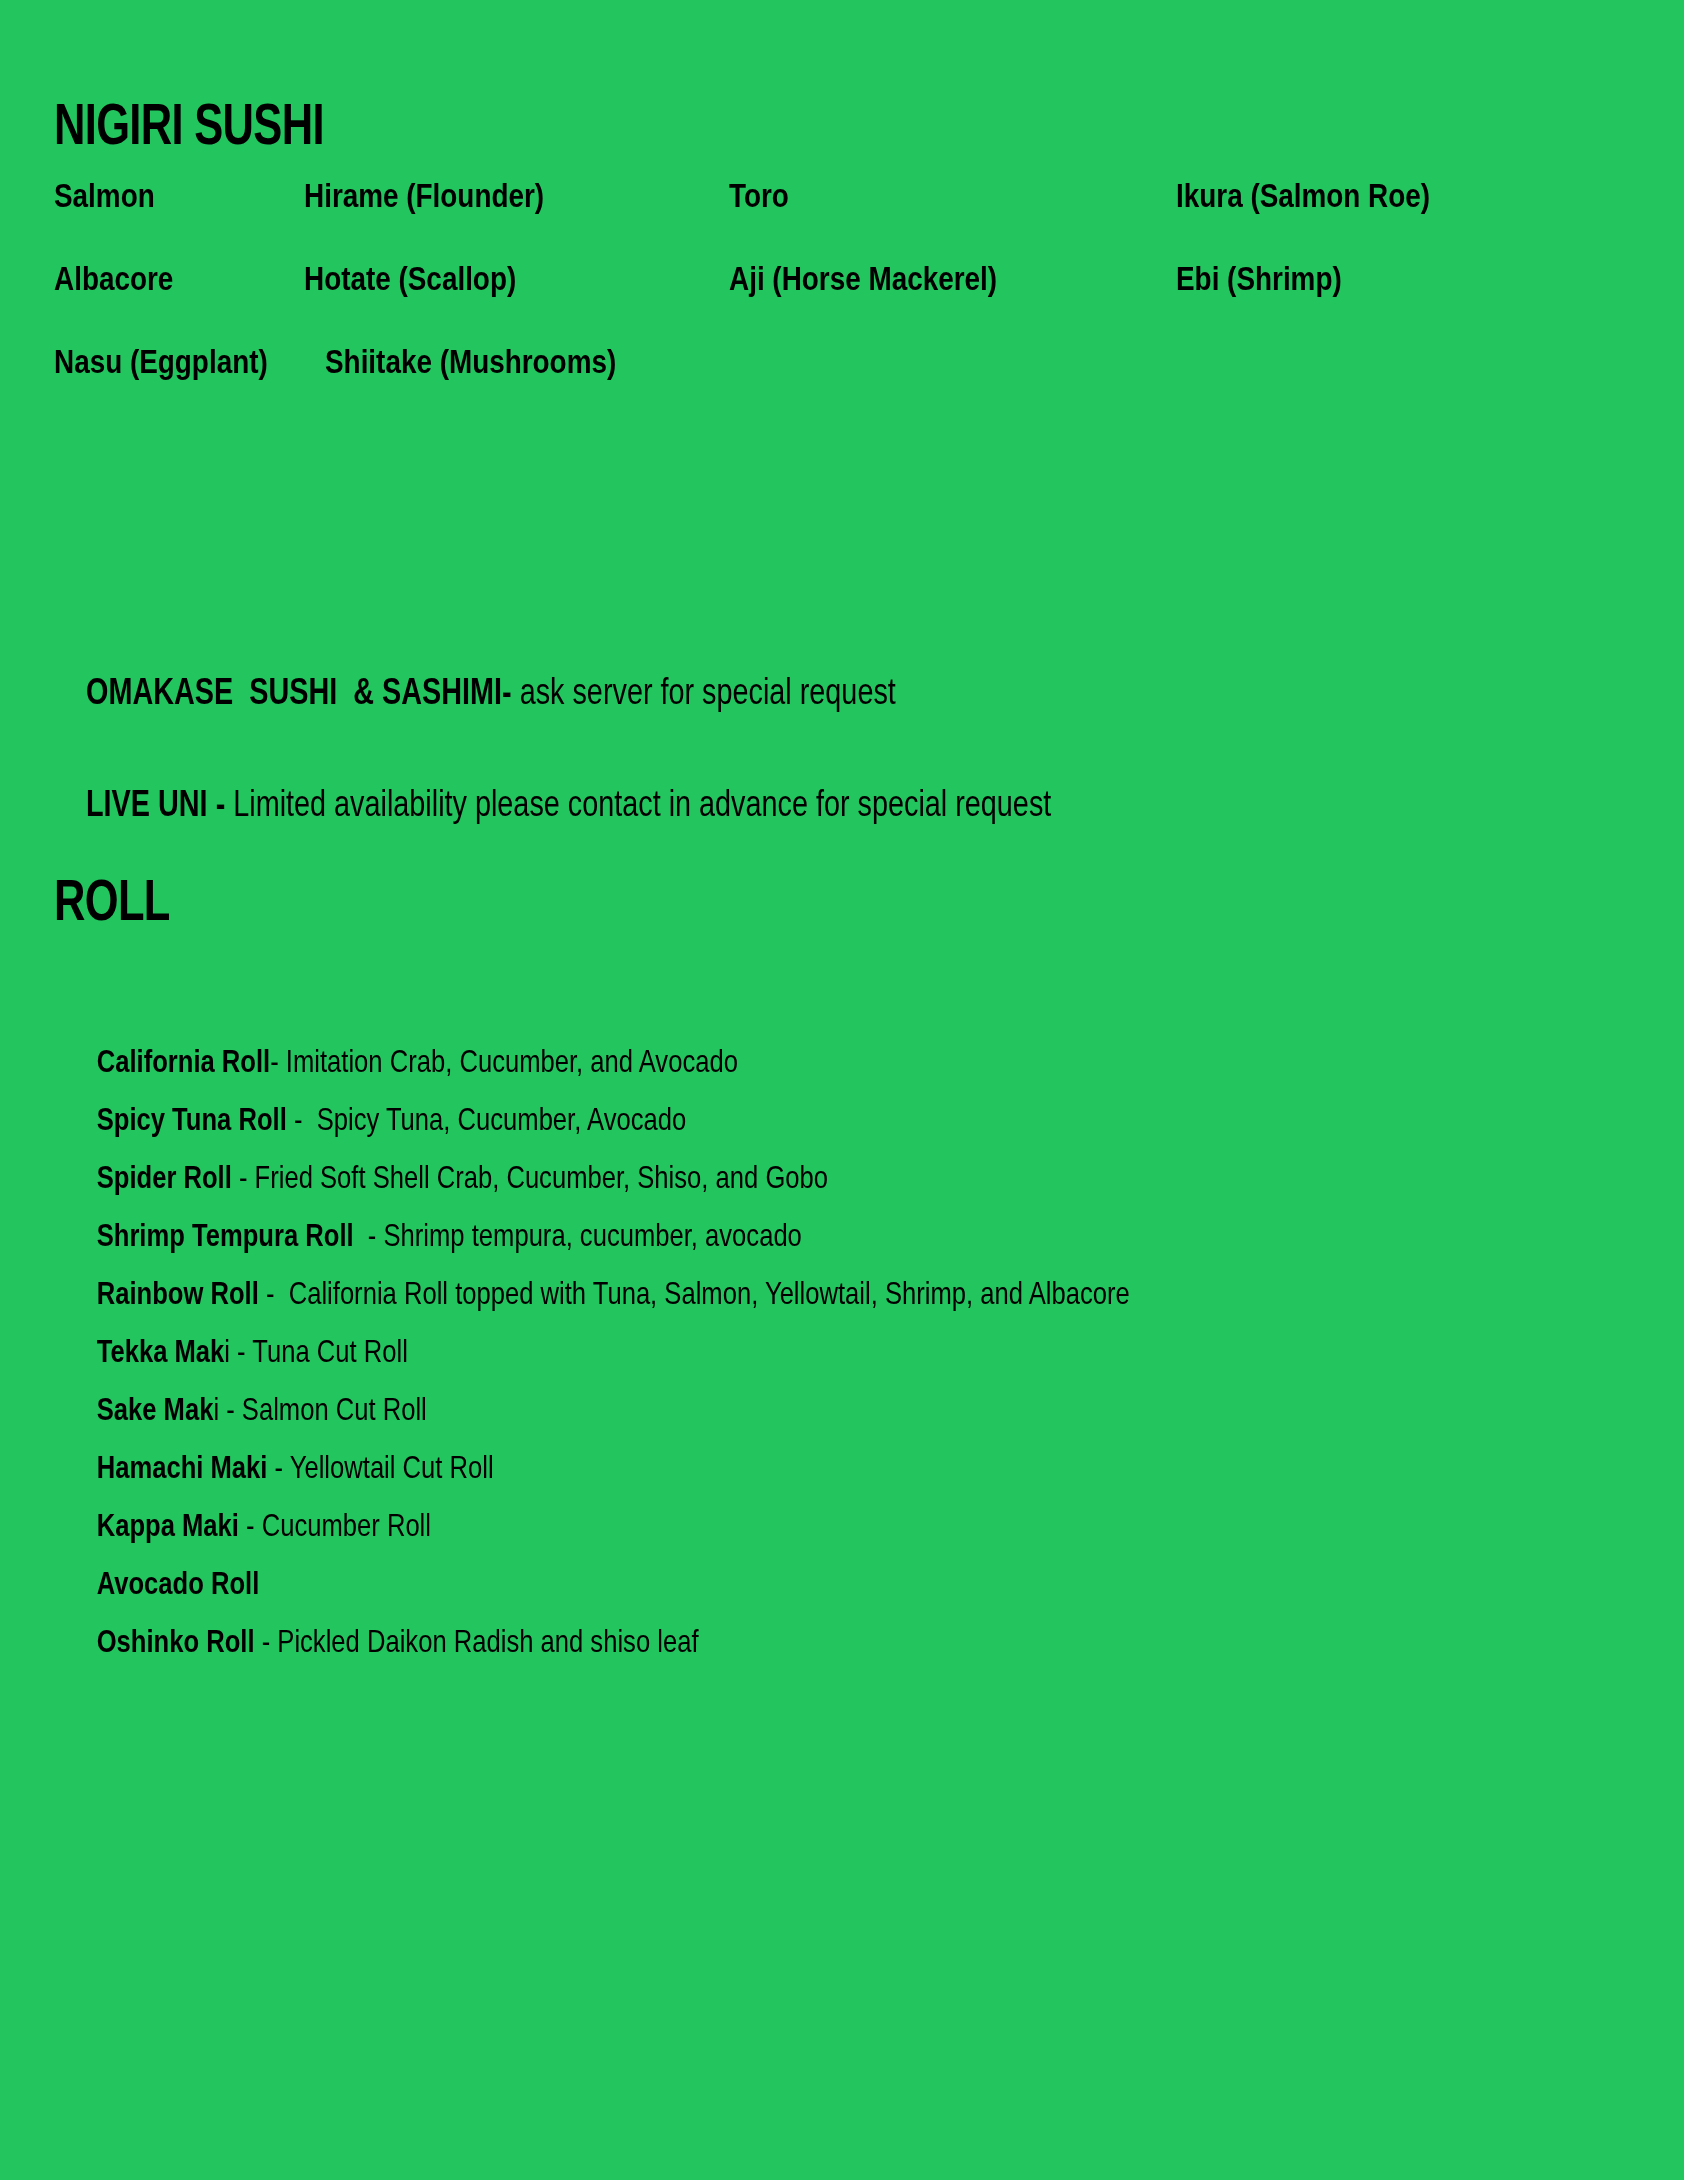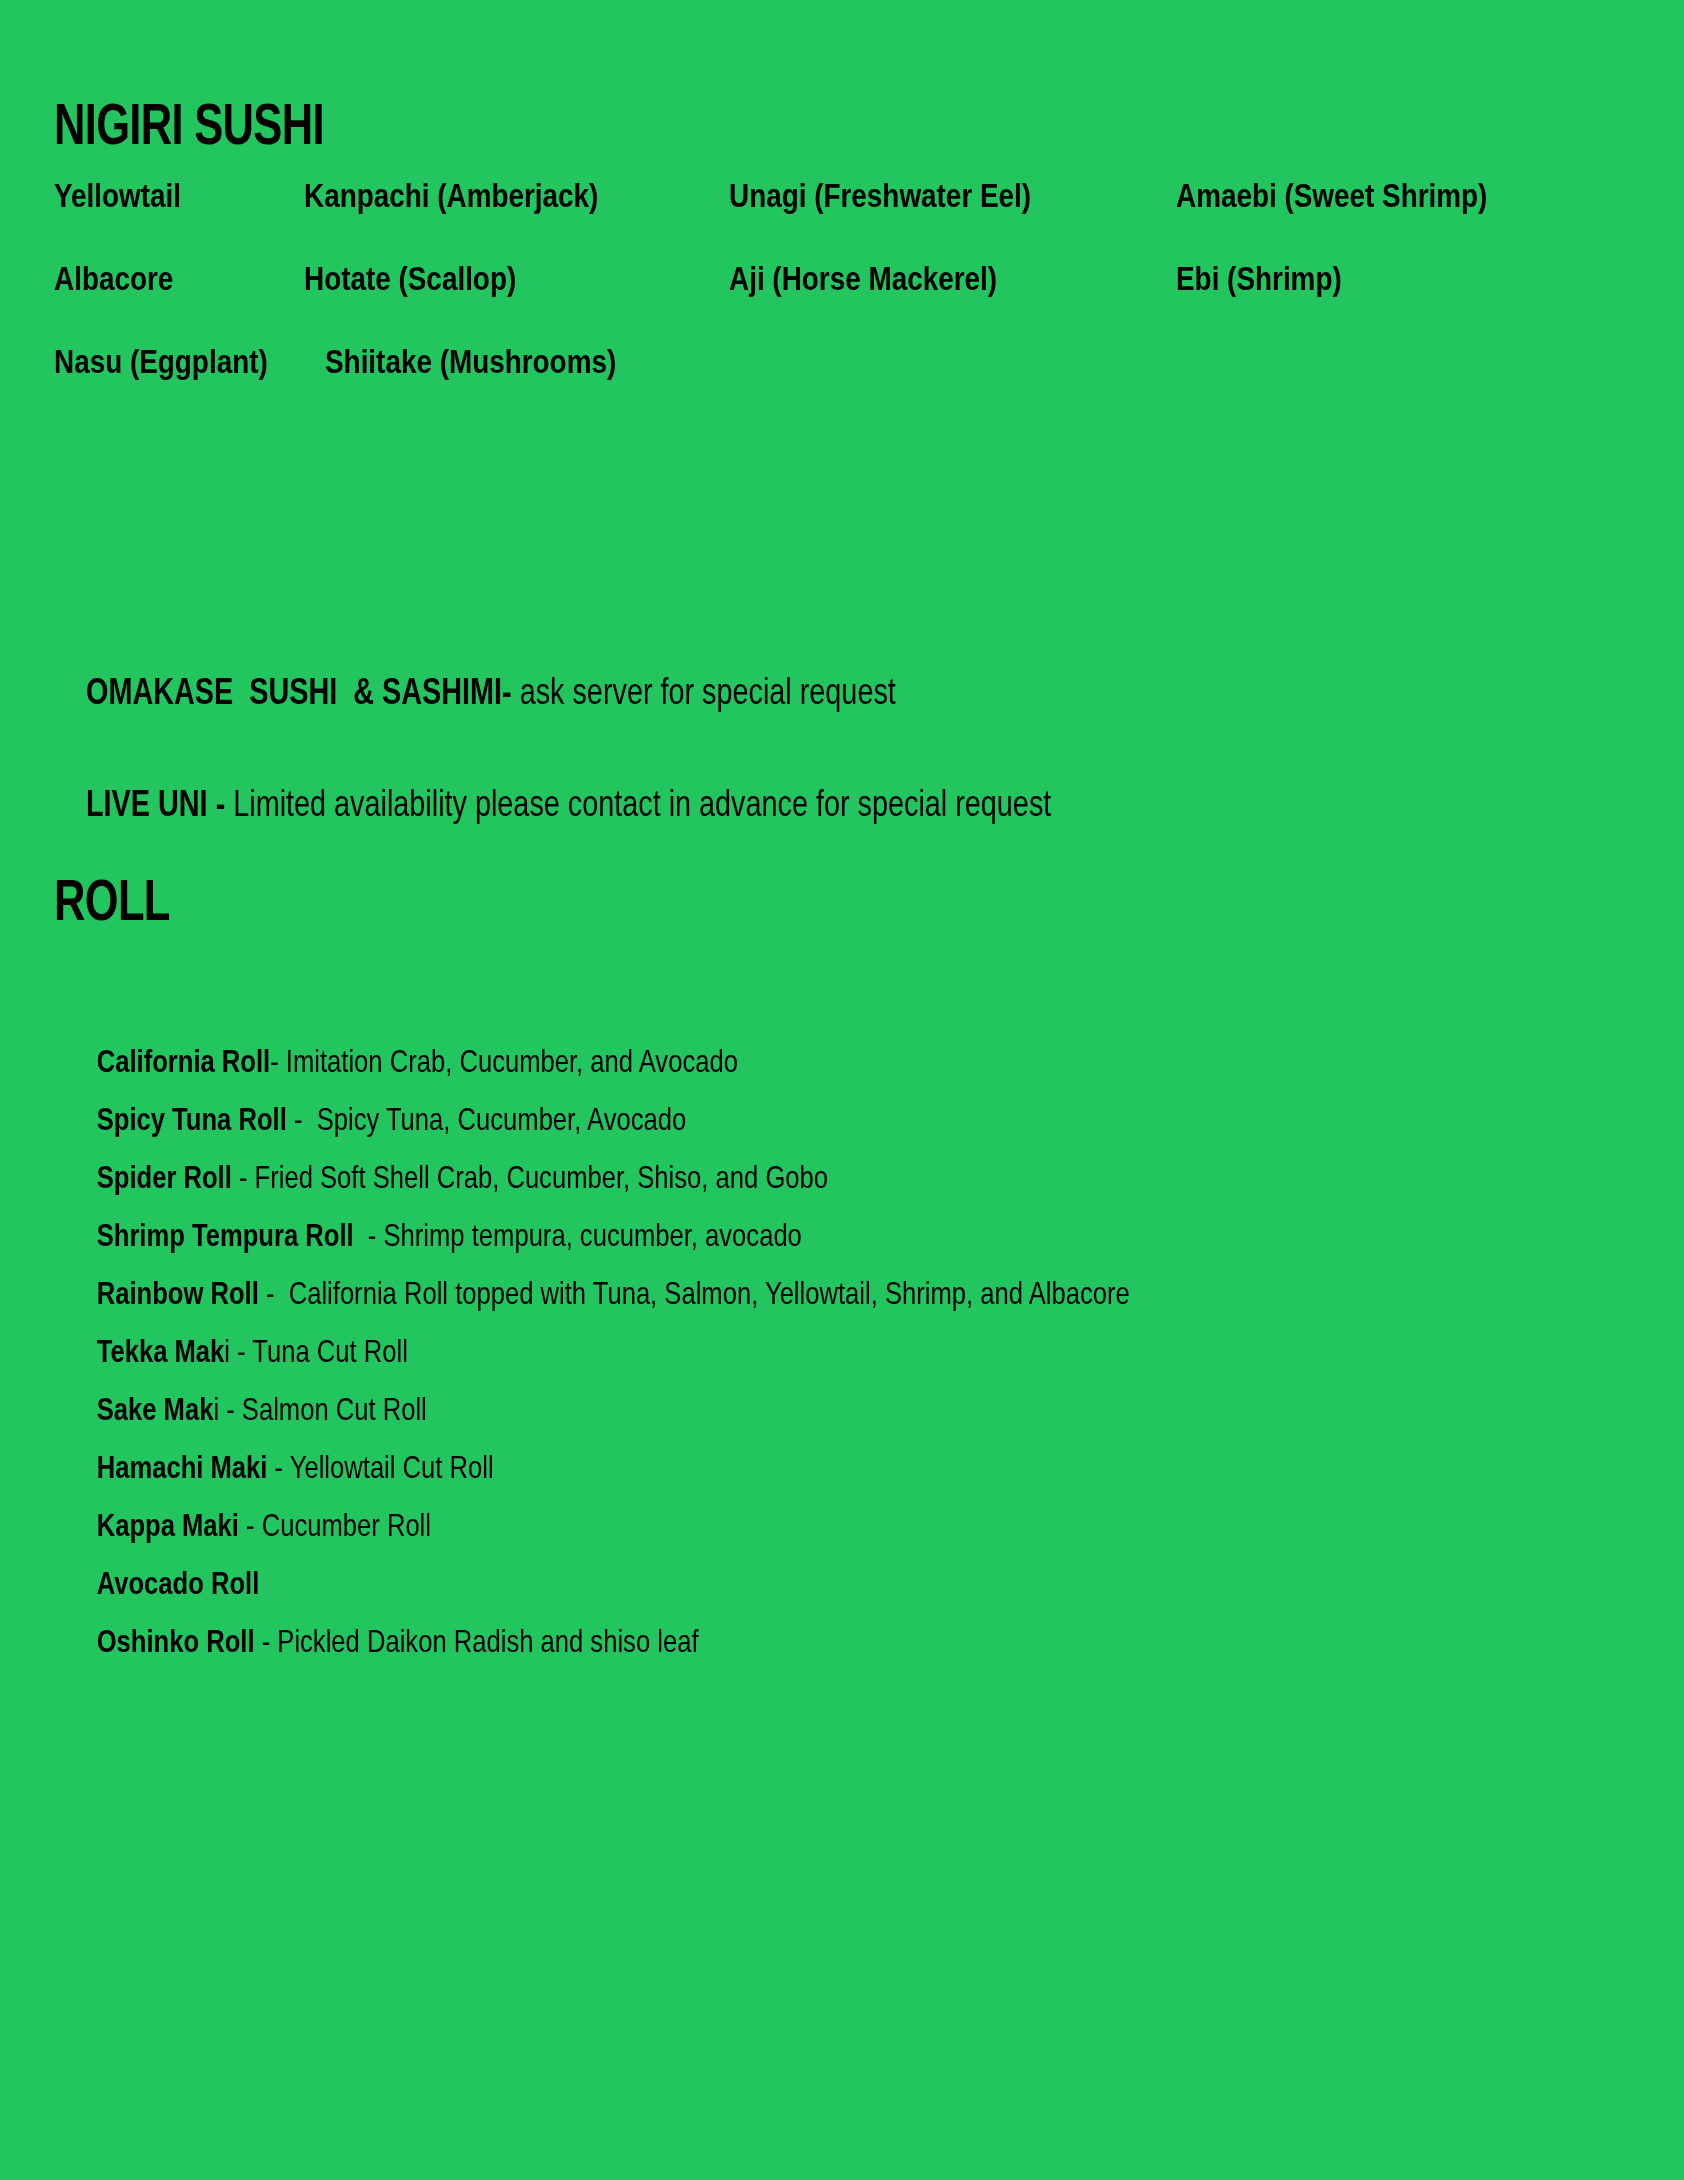--- a/index.html
+++ b/index.html
@@ -85,24 +85,24 @@
 </style>
 </head>
 <body>
 
 <div class="page">
 
   <h1 class="section-heading" id="nigiri-heading">NIGIRI SUSHI</h1>
 
   <div class="nigiri-grid">
     <div class="nigiri-row">
-      <span class="nigiri-cell col-1">Yellowtail</span>
-      <span class="nigiri-cell col-2">Kanpachi (Amberjack)</span>
-      <span class="nigiri-cell col-3">Unagi (Freshwater Eel)</span>
-      <span class="nigiri-cell col-4">Amaebi (Sweet Shrimp)</span>
+      <span class="nigiri-cell col-1">Salmon</span>
+      <span class="nigiri-cell col-2">Hirame (Flounder)</span>
+      <span class="nigiri-cell col-3">Toro</span>
+      <span class="nigiri-cell col-4">Ikura (Salmon Roe)</span>
     </div>
     <div class="nigiri-row">
       <span class="nigiri-cell col-1">Albacore</span>
       <span class="nigiri-cell col-2">Hotate (Scallop)</span>
       <span class="nigiri-cell col-3">Aji (Horse Mackerel)</span>
       <span class="nigiri-cell col-4">Ebi (Shrimp)</span>
     </div>
     <div class="nigiri-row">
       <span class="nigiri-cell col-1">Nasu (Eggplant)</span>
       <span class="nigiri-cell col-2-wide">Shiitake (Mushrooms)</span>

